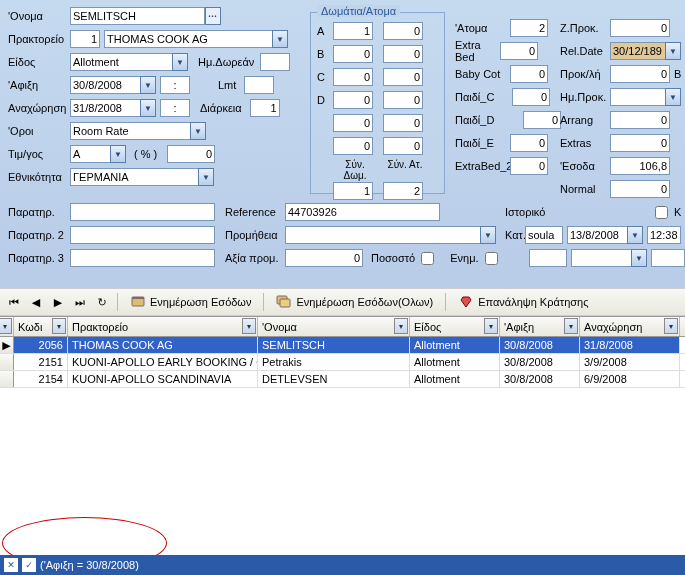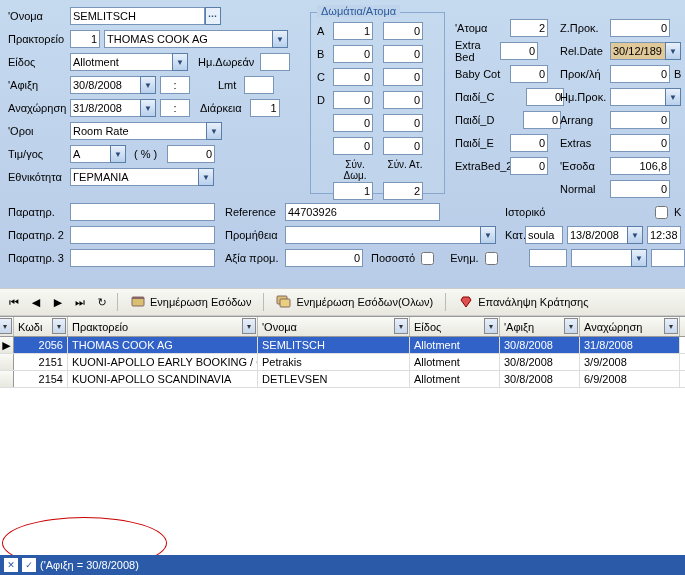--- a/index.html
+++ b/index.html
@@ -87,21 +87,21 @@
           <input class="txt" style="width: 70px;" value="31/8/2008">
           <span class="dd">▼</span>
         </span>
       <input class="txt" style="width: 30px; margin-left: 4px; text-align: center;" value=":">
       <span class="lbl" style="margin-left:10px">Διάρκεια</span>
       <input class="txt num" style="width: 30px; margin-left: 8px;" value="1">
     </div>
     <div class="row">
         <span class="lbl" style="width:62px">'Οροι</span>
       <span class="combo">
-          <input class="txt" style="width: 136px;" value="Room Rate">
+          <input class="txt" style="width: 120px;" value="Room Rate">
           <span class="dd">▼</span>
         </span>
     </div>
     <div class="row">
         <span class="lbl" style="width:62px">Τιμ/γος</span>
       <span class="combo">
           <input class="txt" style="width: 40px;" value="A">
           <span class="dd">▼</span>
         </span>
       <span class="lbl" style="margin-left:8px">( % )</span>
@@ -197,21 +197,21 @@
       </div>
     <div class="row">
         <span class="lbl" style="width:45px">Extra Bed</span>
         <input class="txt num" style="width: 38px;" value="0">
       </div>
     <div class="row">
         <span class="lbl" style="width:55px">Baby Cot</span>
         <input class="txt num" style="width: 38px;" value="0">
       </div>
     <div class="row">
-        <span class="lbl" style="width:71px">Παιδί_C</span>
+        <span class="lbl" style="width:57px">Παιδί_C</span>
         <input class="txt num" style="width: 38px;" value="0">
       </div>
     <div class="row">
         <span class="lbl" style="width:68px">Παιδί_D</span>
         <input class="txt num" style="width: 38px;" value="0">
       </div>
     <div class="row">
         <span class="lbl" style="width:55px">Παιδί_E</span>
         <input class="txt num" style="width: 38px;" value="0">
       </div>

